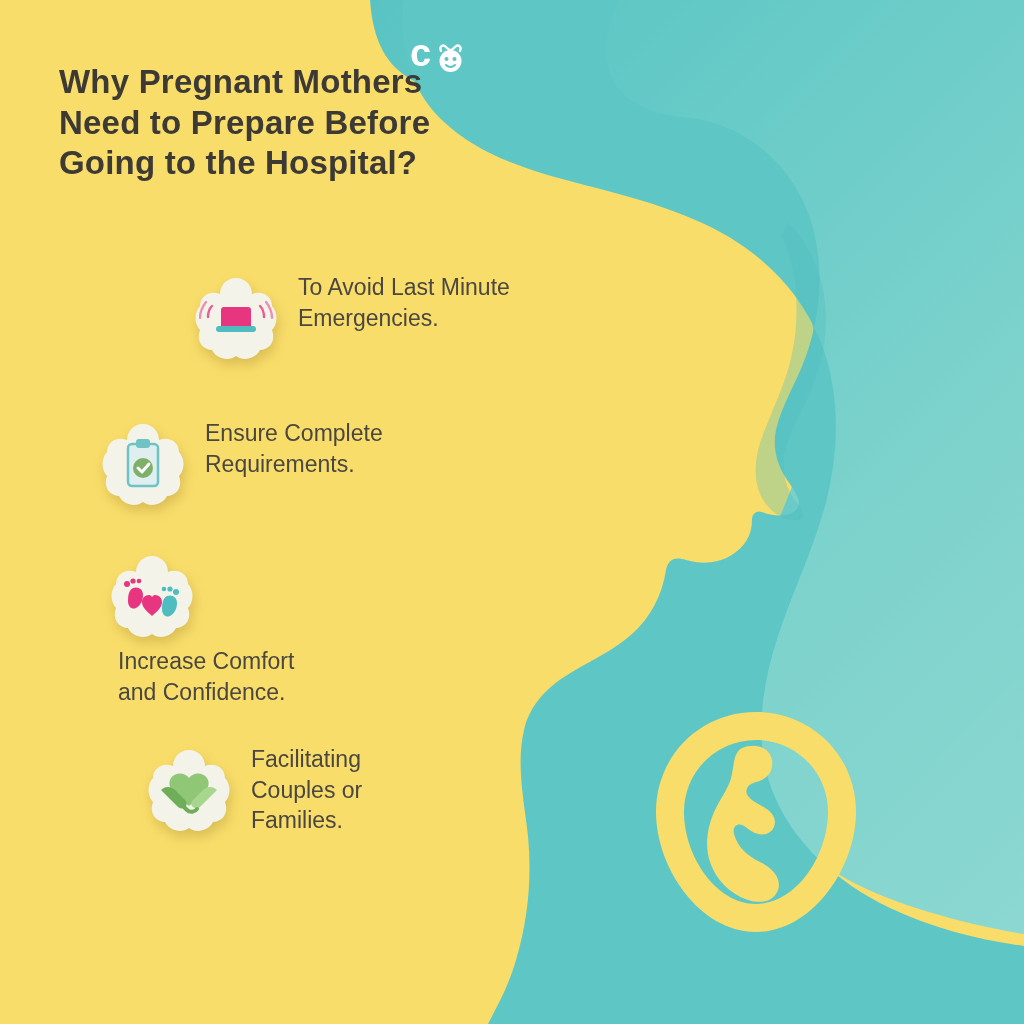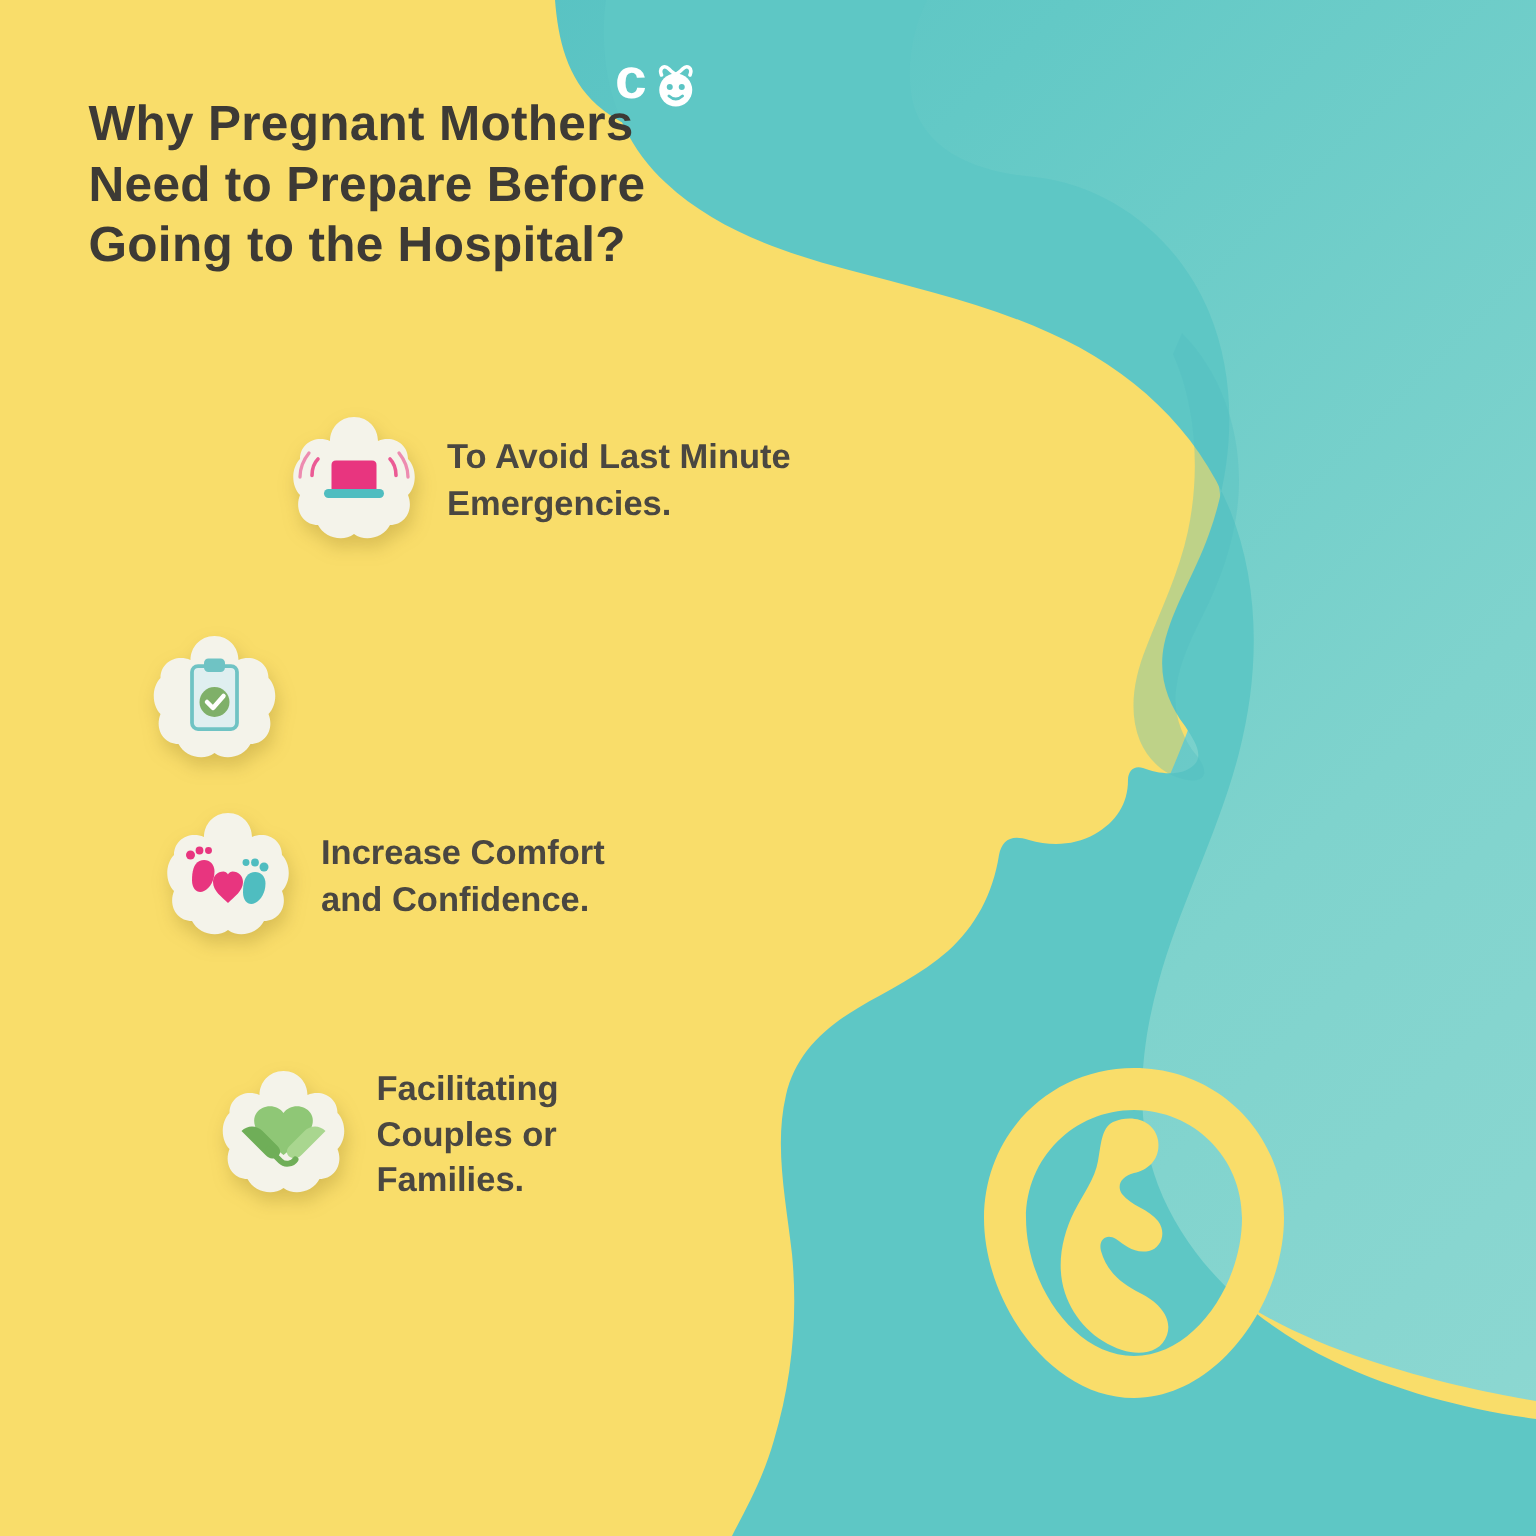--- a/index.html
+++ b/index.html
@@ -64,22 +64,20 @@
     font-size: 33px;
     font-weight: bold;
     line-height: 1.23;
     letter-spacing: 0.2px;
   }
 
   
   .benefit {
     position: absolute;
     display: flex;
-    align-items: center;
-    font-weight: bold;
   }
   .benefit-icon {
     position: relative;
     flex: 0 0 auto;
     width: 96px;
     height: 96px;
     filter: drop-shadow(2px 6px 6px rgba(120, 95, 20, 0.25));
   }
   .benefit-icon svg {
     display: block;
@@ -89,22 +87,22 @@
   .benefit-text {
     color: #4a4741;
     font-size: 23px;
     line-height: 1.33;
     margin-left: 14px;
     white-space: pre-line;
   }
 
   #benefit-0 { left: 188px; top: 272px; }
   #benefit-1 { left: 95px;  top: 418px; }
-  #benefit-2 { left: 104px; top: 536px; }
-  #benefit-3 { left: 141px; top: 708px; }
+  #benefit-2 { left: 104px; top: 550px; flex-direction: column; }
+  #benefit-3 { left: 141px; top: 744px; }
   #benefit-4 { left: 70px;  top: 855px; }
 </style>
 </head>
 <body>
 
 <div id="canvas">
 
   <div id="bg-teal"></div>
 
   <div id="bg-yellow-shape">
@@ -239,20 +237,22 @@
   <div class="benefit" id="benefit-1">
     <div class="benefit-icon">
       <svg viewBox="0 0 96 96">
         <path d="M48 6 C58 6 64 14 64 22 C74 18 84 24 84 34 C90 40 90 52 84 58 C88 68 82 78 72 78 C68 86 56 90 48 84 C40 90 28 86 24 78 C14 78 8 68 12 58 C6 52 6 40 12 34 C12 24 22 18 32 22 C32 14 38 6 48 6 Z" fill="#f4f3ea"></path>
         <rect x="33" y="26" width="30" height="42" rx="4" fill="#dfeff0" stroke="#6fc3c4" stroke-width="2.5"></rect>
         <rect x="41" y="21" width="14" height="9" rx="3" fill="#6fc3c4"></rect>
         <circle cx="48" cy="50" r="10" fill="#7fb069"></circle>
         <path d="M43 50 L47 54 L54 46" fill="none" stroke="#ffffff" stroke-width="3" stroke-linecap="round" stroke-linejoin="round"></path>
       </svg>
     </div>
+    <div class="benefit-text">Ensure Complete
+Requirements.</div>
   </div>
 
   <div class="benefit" id="benefit-2">
     <div class="benefit-icon">
       <svg viewBox="0 0 96 96">
         <path d="M48 6 C58 6 64 14 64 22 C74 18 84 24 84 34 C90 40 90 52 84 58 C88 68 82 78 72 78 C68 86 56 90 48 84 C40 90 28 86 24 78 C14 78 8 68 12 58 C6 52 6 40 12 34 C12 24 22 18 32 22 C32 14 38 6 48 6 Z" fill="#f4f3ea"></path>
         <path d="M29 38 C34 36 39 39 39 45 C39 51 36 56 32 58 C28 60 24 57 24 51 C24 45 25 40 29 38 Z" fill="#e8357f"></path>
         <circle cx="23" cy="34" r="3" fill="#e8357f"></circle>
         <circle cx="29" cy="31" r="2.6" fill="#e8357f"></circle>
         <circle cx="35" cy="31" r="2.3" fill="#e8357f"></circle>

